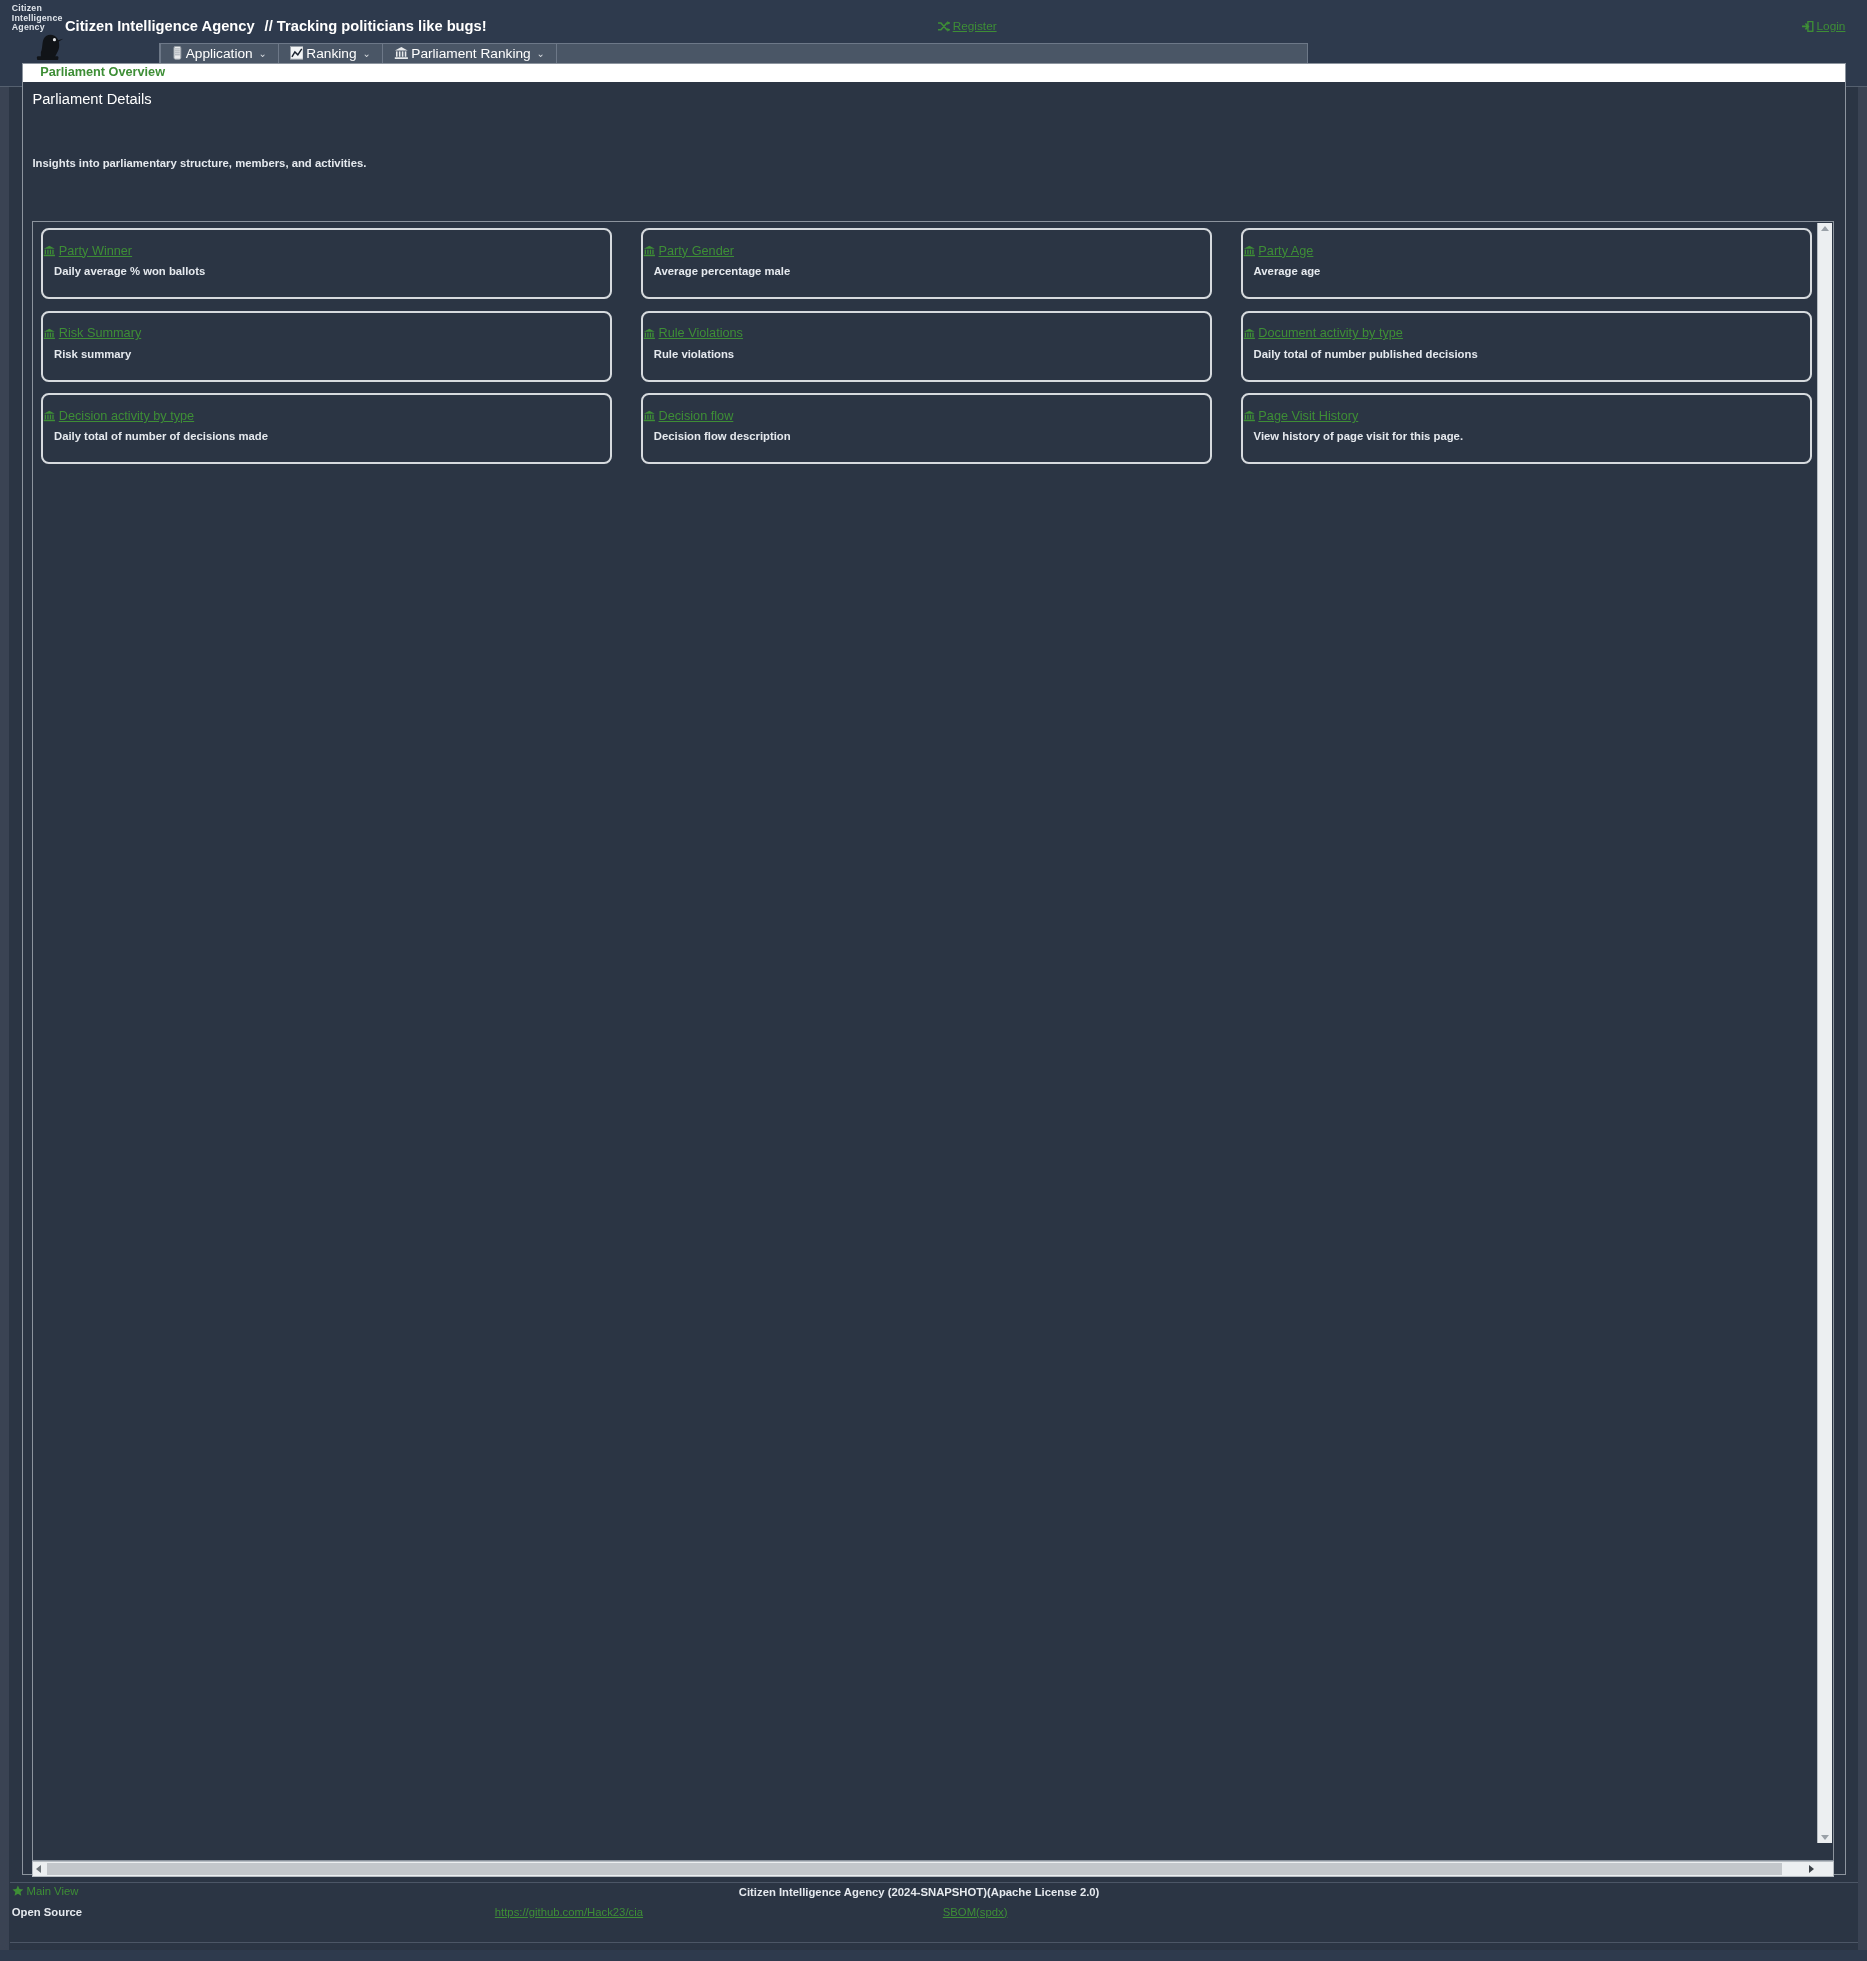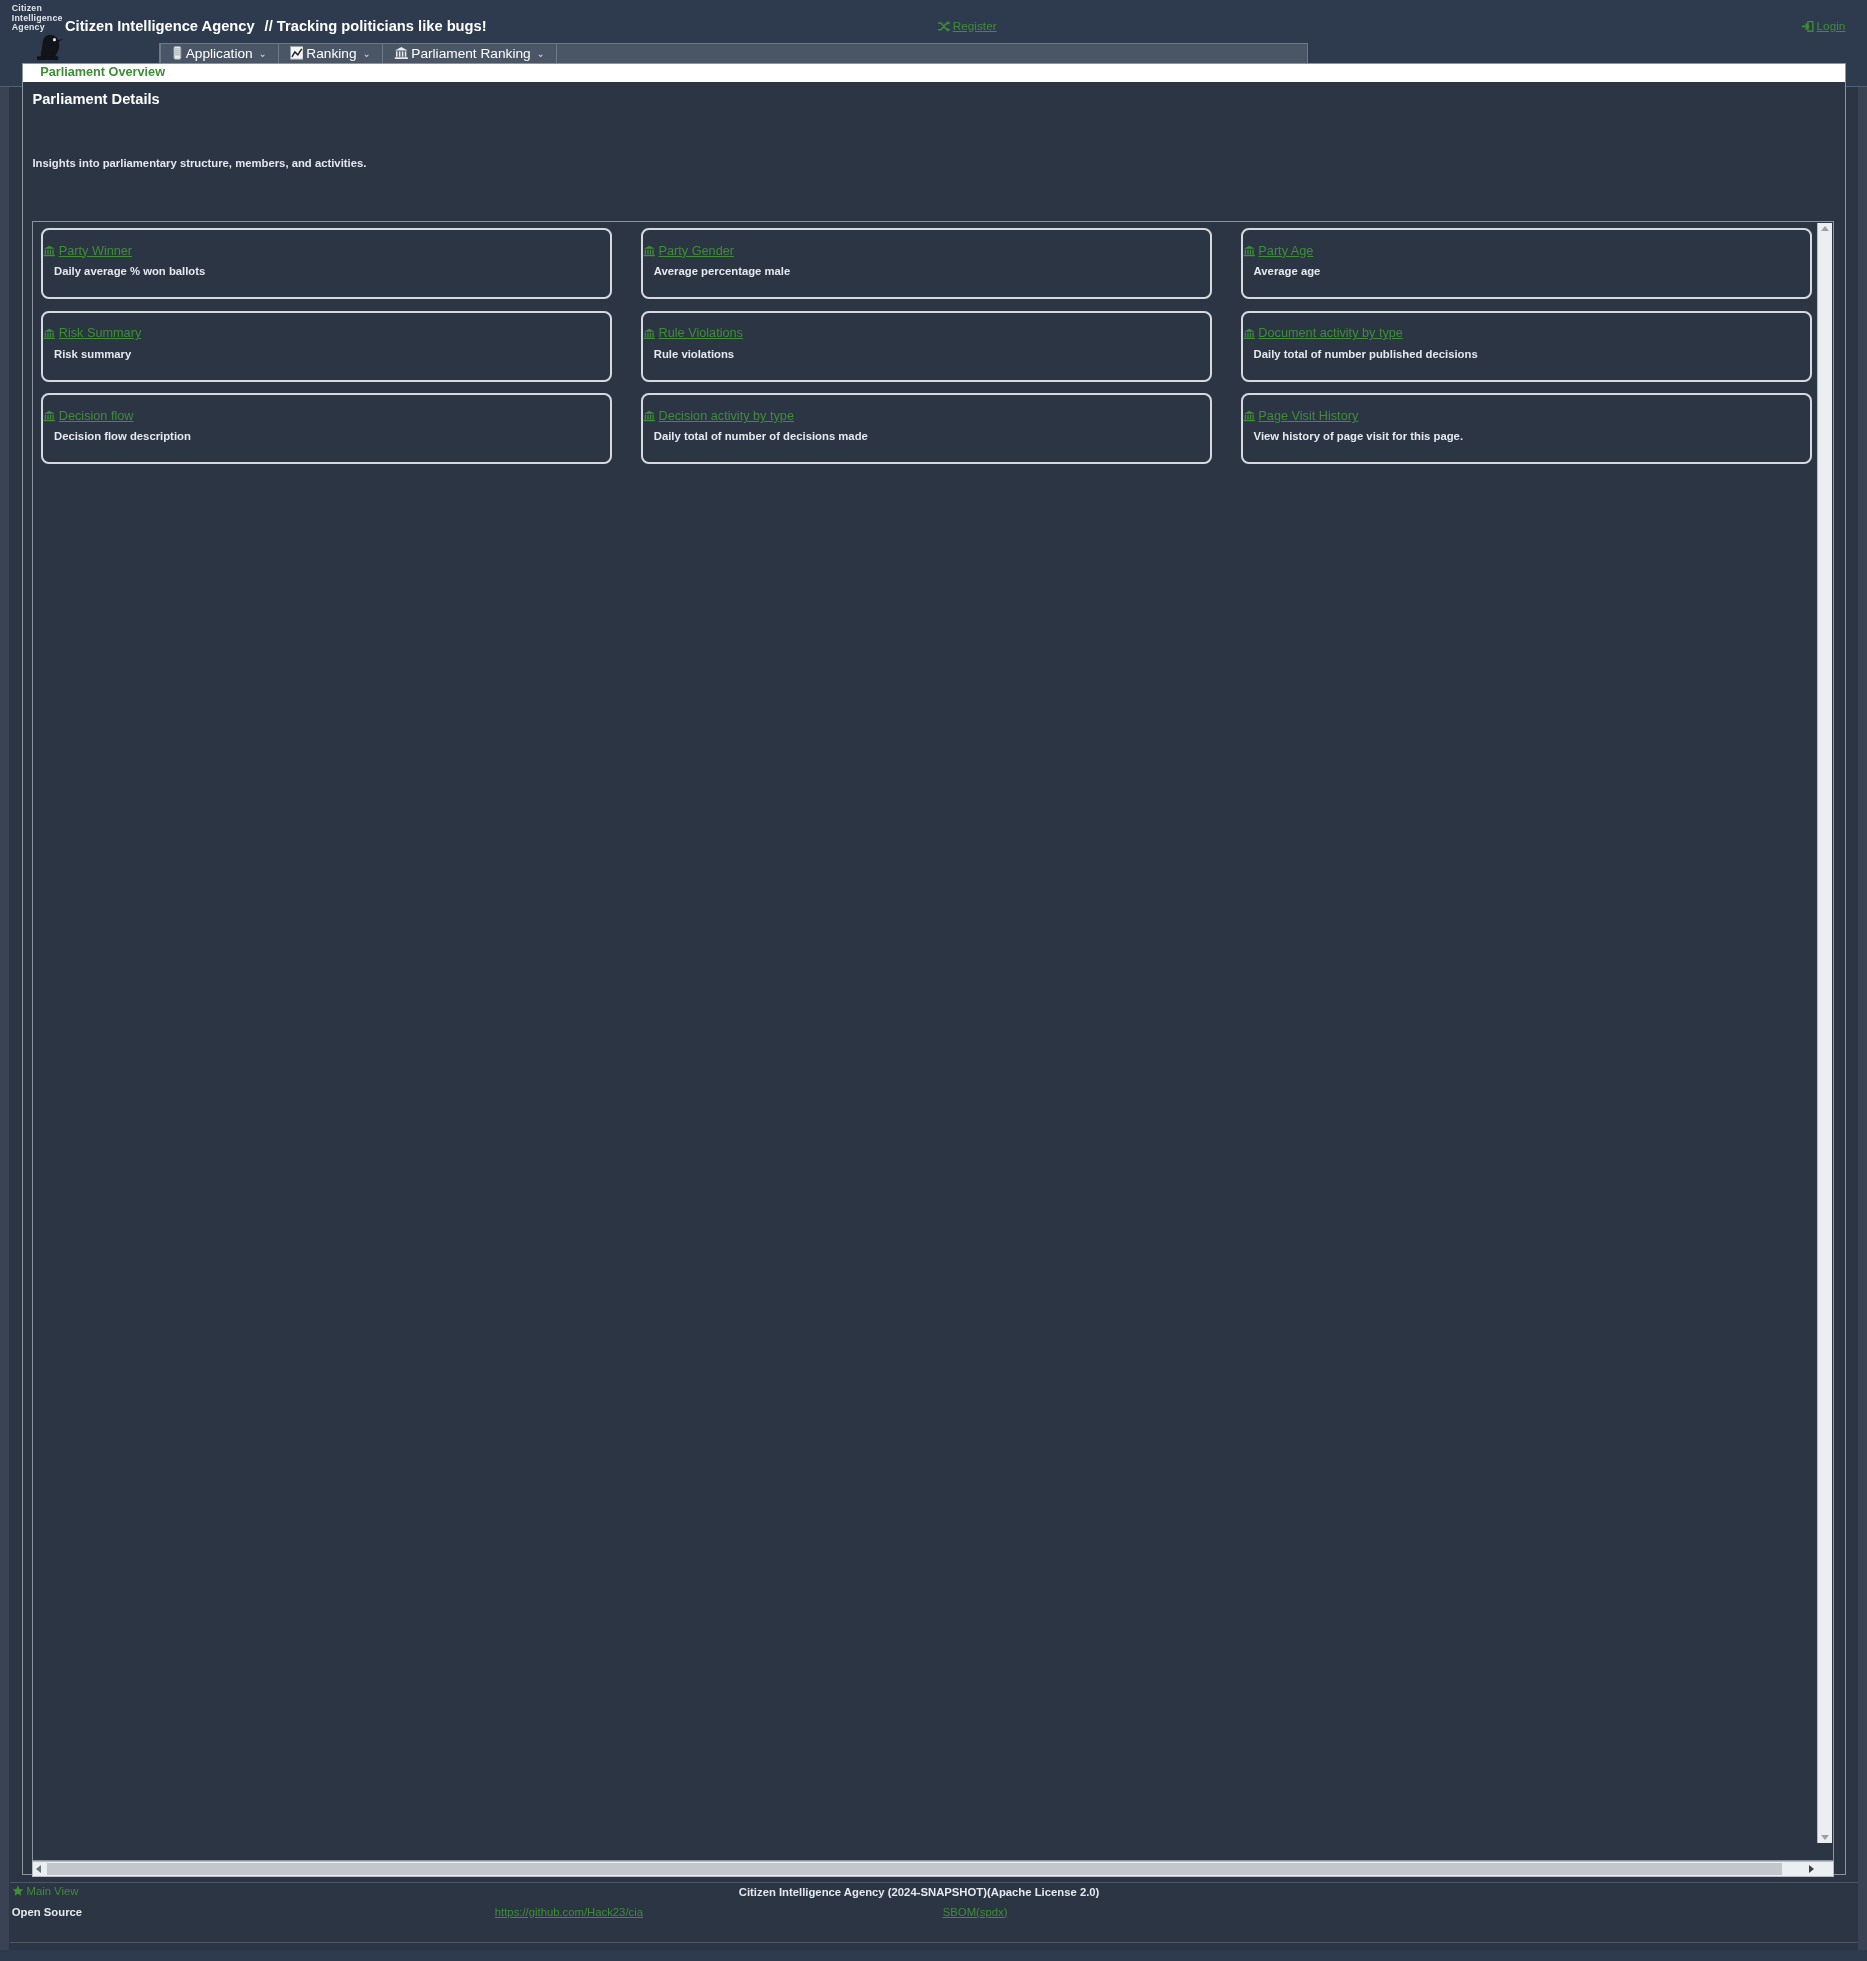--- a/index.html
+++ b/index.html
@@ -141,21 +141,21 @@
     background: #ffffff;
     border-radius: 3.9px 3.9px 0 0;
     white-space: nowrap;
     cursor: pointer;
   }
 
   .section-title {
     position: absolute;
     left: 9.8px; top: 26.5px;
     font-size: 14.7px;
-    font-weight: bold;
+    font-weight: normal;
     color: #ffffff;
   }
   .section-sub {
     position: absolute;
     left: 9.8px; top: 93px;
     font-size: 11.3px;
     font-weight: bold;
     color: #e5e9ee;
   }
 
@@ -530,37 +530,37 @@
       <div class="card-row">
         <div class="card">
           <a class="card-title">
             <span class="ico-green"><svg width="12.7" height="11.8" viewBox="0 0 15 14">
                   <path d="M7.5 1L14 4.5H1z" fill="#3e8e36"></path>
                   <rect x="2" y="5.5" width="1.6" height="5.5" fill="#3e8e36"></rect>
                   <rect x="5" y="5.5" width="1.6" height="5.5" fill="#3e8e36"></rect>
                   <rect x="8" y="5.5" width="1.6" height="5.5" fill="#3e8e36"></rect>
                   <rect x="11" y="5.5" width="1.6" height="5.5" fill="#3e8e36"></rect>
                   <rect x="0.8" y="11.5" width="13.4" height="1.8" fill="#3e8e36"></rect>
+                </svg></span><span>Decision activity by type</span>
+          </a>
+          <div class="card-desc">Daily total of number of decisions made</div>
+        </div>
+
+        <div class="card">
+          <a class="card-title">
+            <span class="ico-green"><svg width="12.7" height="11.8" viewBox="0 0 15 14">
+                  <path d="M7.5 1L14 4.5H1z" fill="#3e8e36"></path>
+                  <rect x="2" y="5.5" width="1.6" height="5.5" fill="#3e8e36"></rect>
+                  <rect x="5" y="5.5" width="1.6" height="5.5" fill="#3e8e36"></rect>
+                  <rect x="8" y="5.5" width="1.6" height="5.5" fill="#3e8e36"></rect>
+                  <rect x="11" y="5.5" width="1.6" height="5.5" fill="#3e8e36"></rect>
+                  <rect x="0.8" y="11.5" width="13.4" height="1.8" fill="#3e8e36"></rect>
                 </svg></span><span>Decision flow</span>
           </a>
           <div class="card-desc">Decision flow description</div>
-        </div>
-
-        <div class="card">
-          <a class="card-title">
-            <span class="ico-green"><svg width="12.7" height="11.8" viewBox="0 0 15 14">
-                  <path d="M7.5 1L14 4.5H1z" fill="#3e8e36"></path>
-                  <rect x="2" y="5.5" width="1.6" height="5.5" fill="#3e8e36"></rect>
-                  <rect x="5" y="5.5" width="1.6" height="5.5" fill="#3e8e36"></rect>
-                  <rect x="8" y="5.5" width="1.6" height="5.5" fill="#3e8e36"></rect>
-                  <rect x="11" y="5.5" width="1.6" height="5.5" fill="#3e8e36"></rect>
-                  <rect x="0.8" y="11.5" width="13.4" height="1.8" fill="#3e8e36"></rect>
-                </svg></span><span>Decision activity by type</span>
-          </a>
-          <div class="card-desc">Daily total of number of decisions made</div>
         </div>
 
         <div class="card">
           <a class="card-title">
             <span class="ico-green"><svg width="12.7" height="11.8" viewBox="0 0 15 14">
                   <path d="M7.5 1L14 4.5H1z" fill="#3e8e36"></path>
                   <rect x="2" y="5.5" width="1.6" height="5.5" fill="#3e8e36"></rect>
                   <rect x="5" y="5.5" width="1.6" height="5.5" fill="#3e8e36"></rect>
                   <rect x="8" y="5.5" width="1.6" height="5.5" fill="#3e8e36"></rect>
                   <rect x="11" y="5.5" width="1.6" height="5.5" fill="#3e8e36"></rect>

